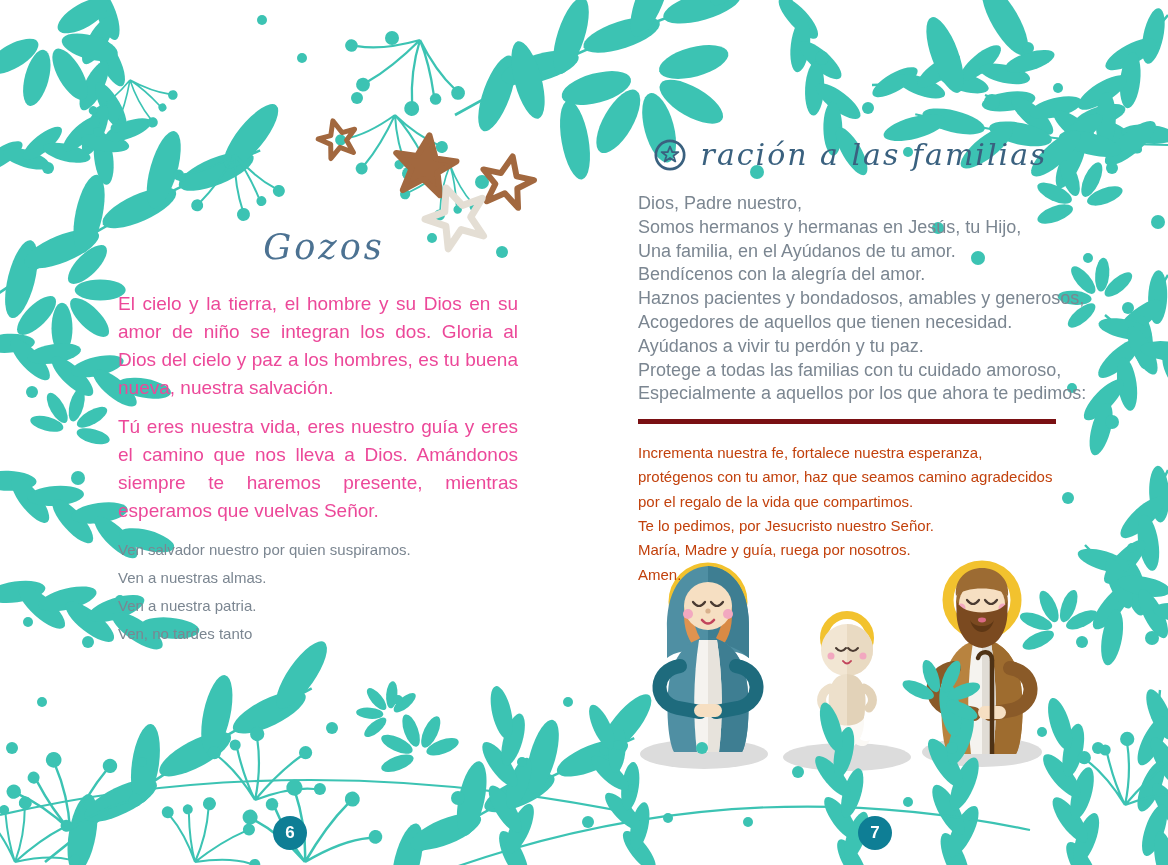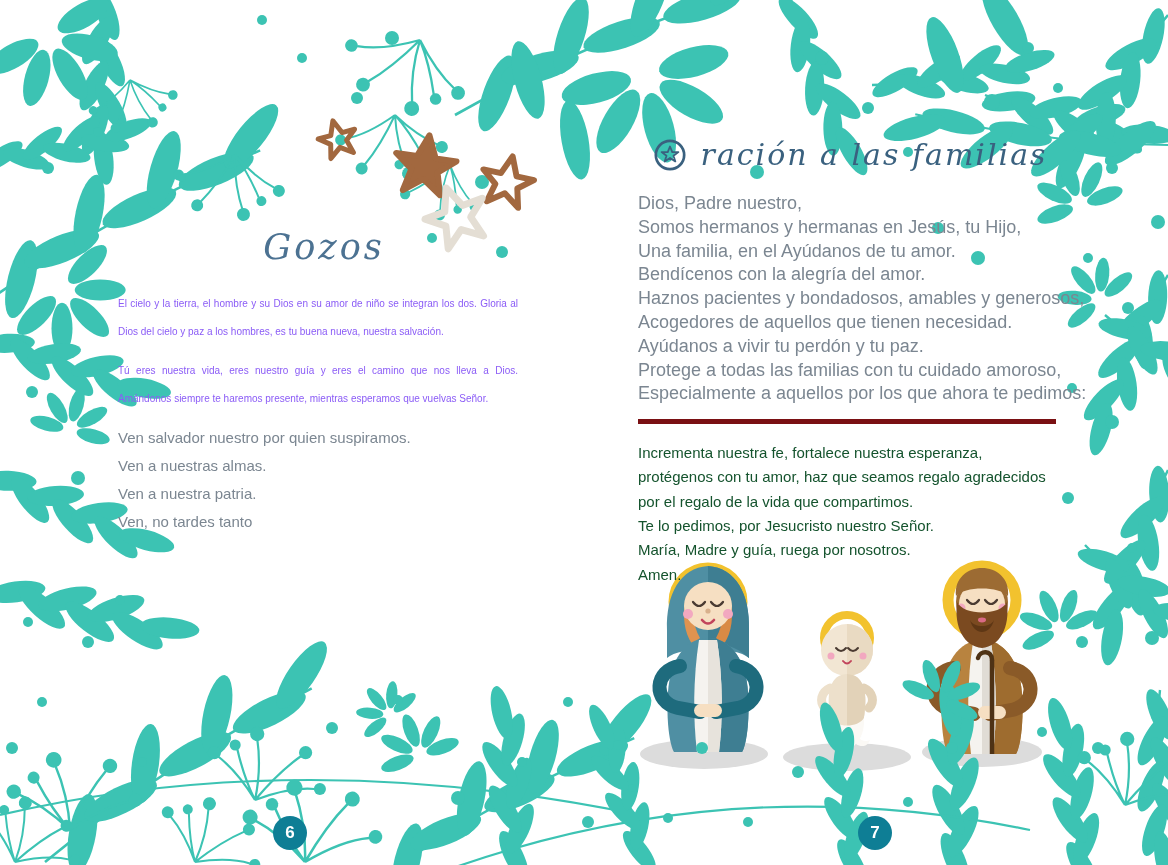--- a/index.html
+++ b/index.html
@@ -9,33 +9,33 @@
   }
   svg.layer{position:absolute;left:0;top:0;pointer-events:none;}
   .decor{z-index:2;}
   .figures{z-index:1;}
   .text-layer{position:absolute;z-index:3;}
   .left-block{left:118px;top:226px;width:412px;}
   .left-title{
     text-align:center;font-family:"DejaVu Serif",serif;font-style:italic;
     font-size:35px;color:#4C7292;letter-spacing:3px;line-height:42px;margin:0 0 22px 0;font-weight:normal;
   }
-  .para{font-size:10px;line-height:28px;color:#8b5cf6;text-align:justify;margin:0 12px 11px 0;}
+  .para{font-size:19px;line-height:28px;color:#ec4899;text-align:justify;margin:0 12px 11px 0;}
   .ven-lines{margin-top:10px;}
   .vline{font-size:15px;line-height:28px;color:#7B8691;white-space:nowrap;}
   .right-block{left:638px;top:136px;width:424px;}
   .right-title{
     display:flex;align-items:center;justify-content:center;gap:13px;
     font-family:"DejaVu Serif",serif;font-style:italic;font-weight:normal;
     font-size:30px;color:#3A617F;letter-spacing:2px;line-height:38px;margin:0 0 18px 0;
   }
   .right-title svg{flex:0 0 auto;color:#3A617F;margin-right:1px;}
   .rline{font-size:18px;line-height:23.8px;color:#7B8691;white-space:nowrap;}
   .divider{width:418px;height:5px;background:#7A1013;margin:13px 0 17px 0;}
-  .pline{font-size:15px;line-height:24.3px;color:#14532d;white-space:nowrap;}
+  .pline{font-size:15px;line-height:24.3px;color:#c2410c;white-space:nowrap;}
   .page-badge{
     position:absolute;width:34px;height:34px;border-radius:50%;background:#0E7E95;
     color:#ffffff;font-weight:bold;font-size:17px;display:flex;align-items:center;justify-content:center;
     z-index:4;
   }
   .badge-6{left:273px;top:816px;}
   .badge-7{left:858px;top:816px;}
 </style>
 </head>
 <body>
@@ -308,21 +308,21 @@
   <div class="rline">Somos hermanos y hermanas en Jesús, tu Hijo,</div>
   <div class="rline">Una familia, en el Ayúdanos de tu amor.</div>
   <div class="rline">Bendícenos con la alegría del amor.</div>
   <div class="rline">Haznos pacientes y bondadosos, amables y generosos,</div>
   <div class="rline">Acogedores de aquellos que tienen necesidad.</div>
   <div class="rline">Ayúdanos a vivir tu perdón y tu paz.</div>
   <div class="rline">Protege a todas las familias con tu cuidado amoroso,</div>
   <div class="rline">Especialmente a aquellos por los que ahora te pedimos:</div>
   <div class="divider"></div>
   <div class="pline">Incrementa nuestra fe, fortalece nuestra esperanza,</div>
-  <div class="pline">protégenos con tu amor, haz que seamos regalo agradecidos</div>
+  <div class="pline">protégenos con tu amor, haz que seamos camino agradecidos</div>
   <div class="pline">por el regalo de la vida que compartimos.</div>
   <div class="pline">Te lo pedimos, por Jesucristo nuestro Señor.</div>
   <div class="pline">María, Madre y guía, ruega por nosotros.</div>
   <div class="pline">Amen.</div>
 </div>
 
 <div class="page-badge badge-6">6</div>
 <div class="page-badge badge-7">7</div>
 
 </body></html>

